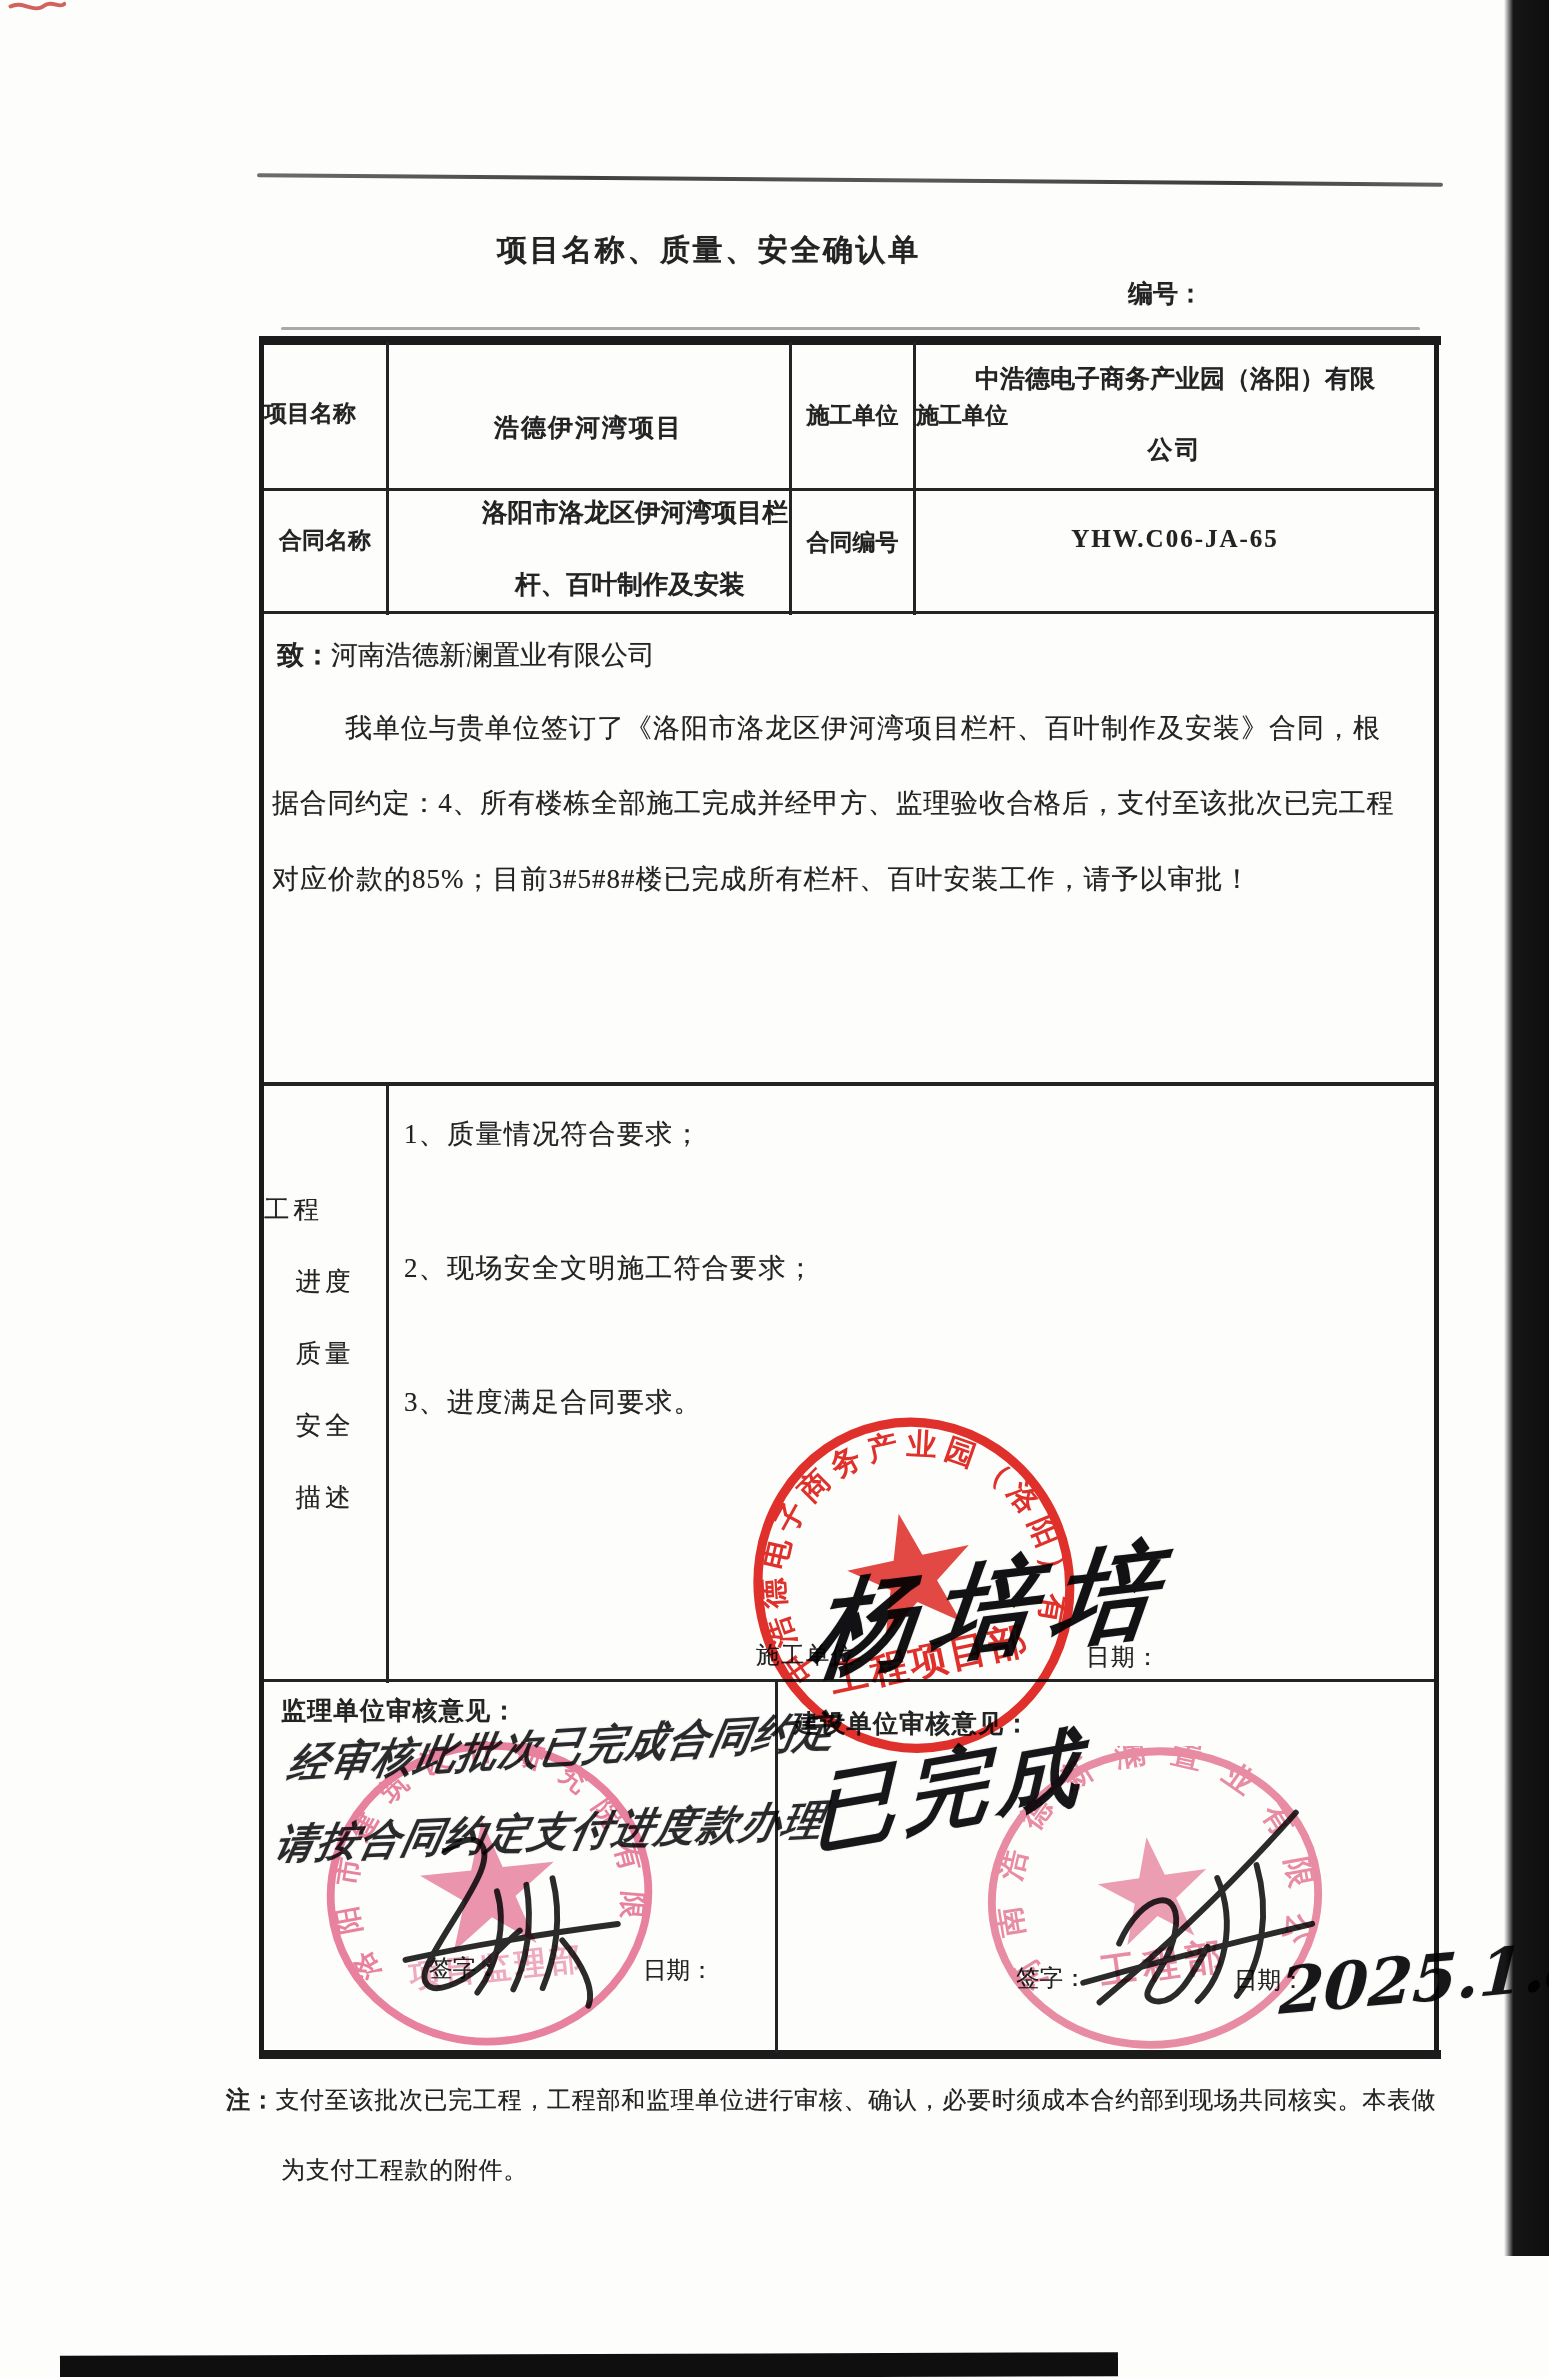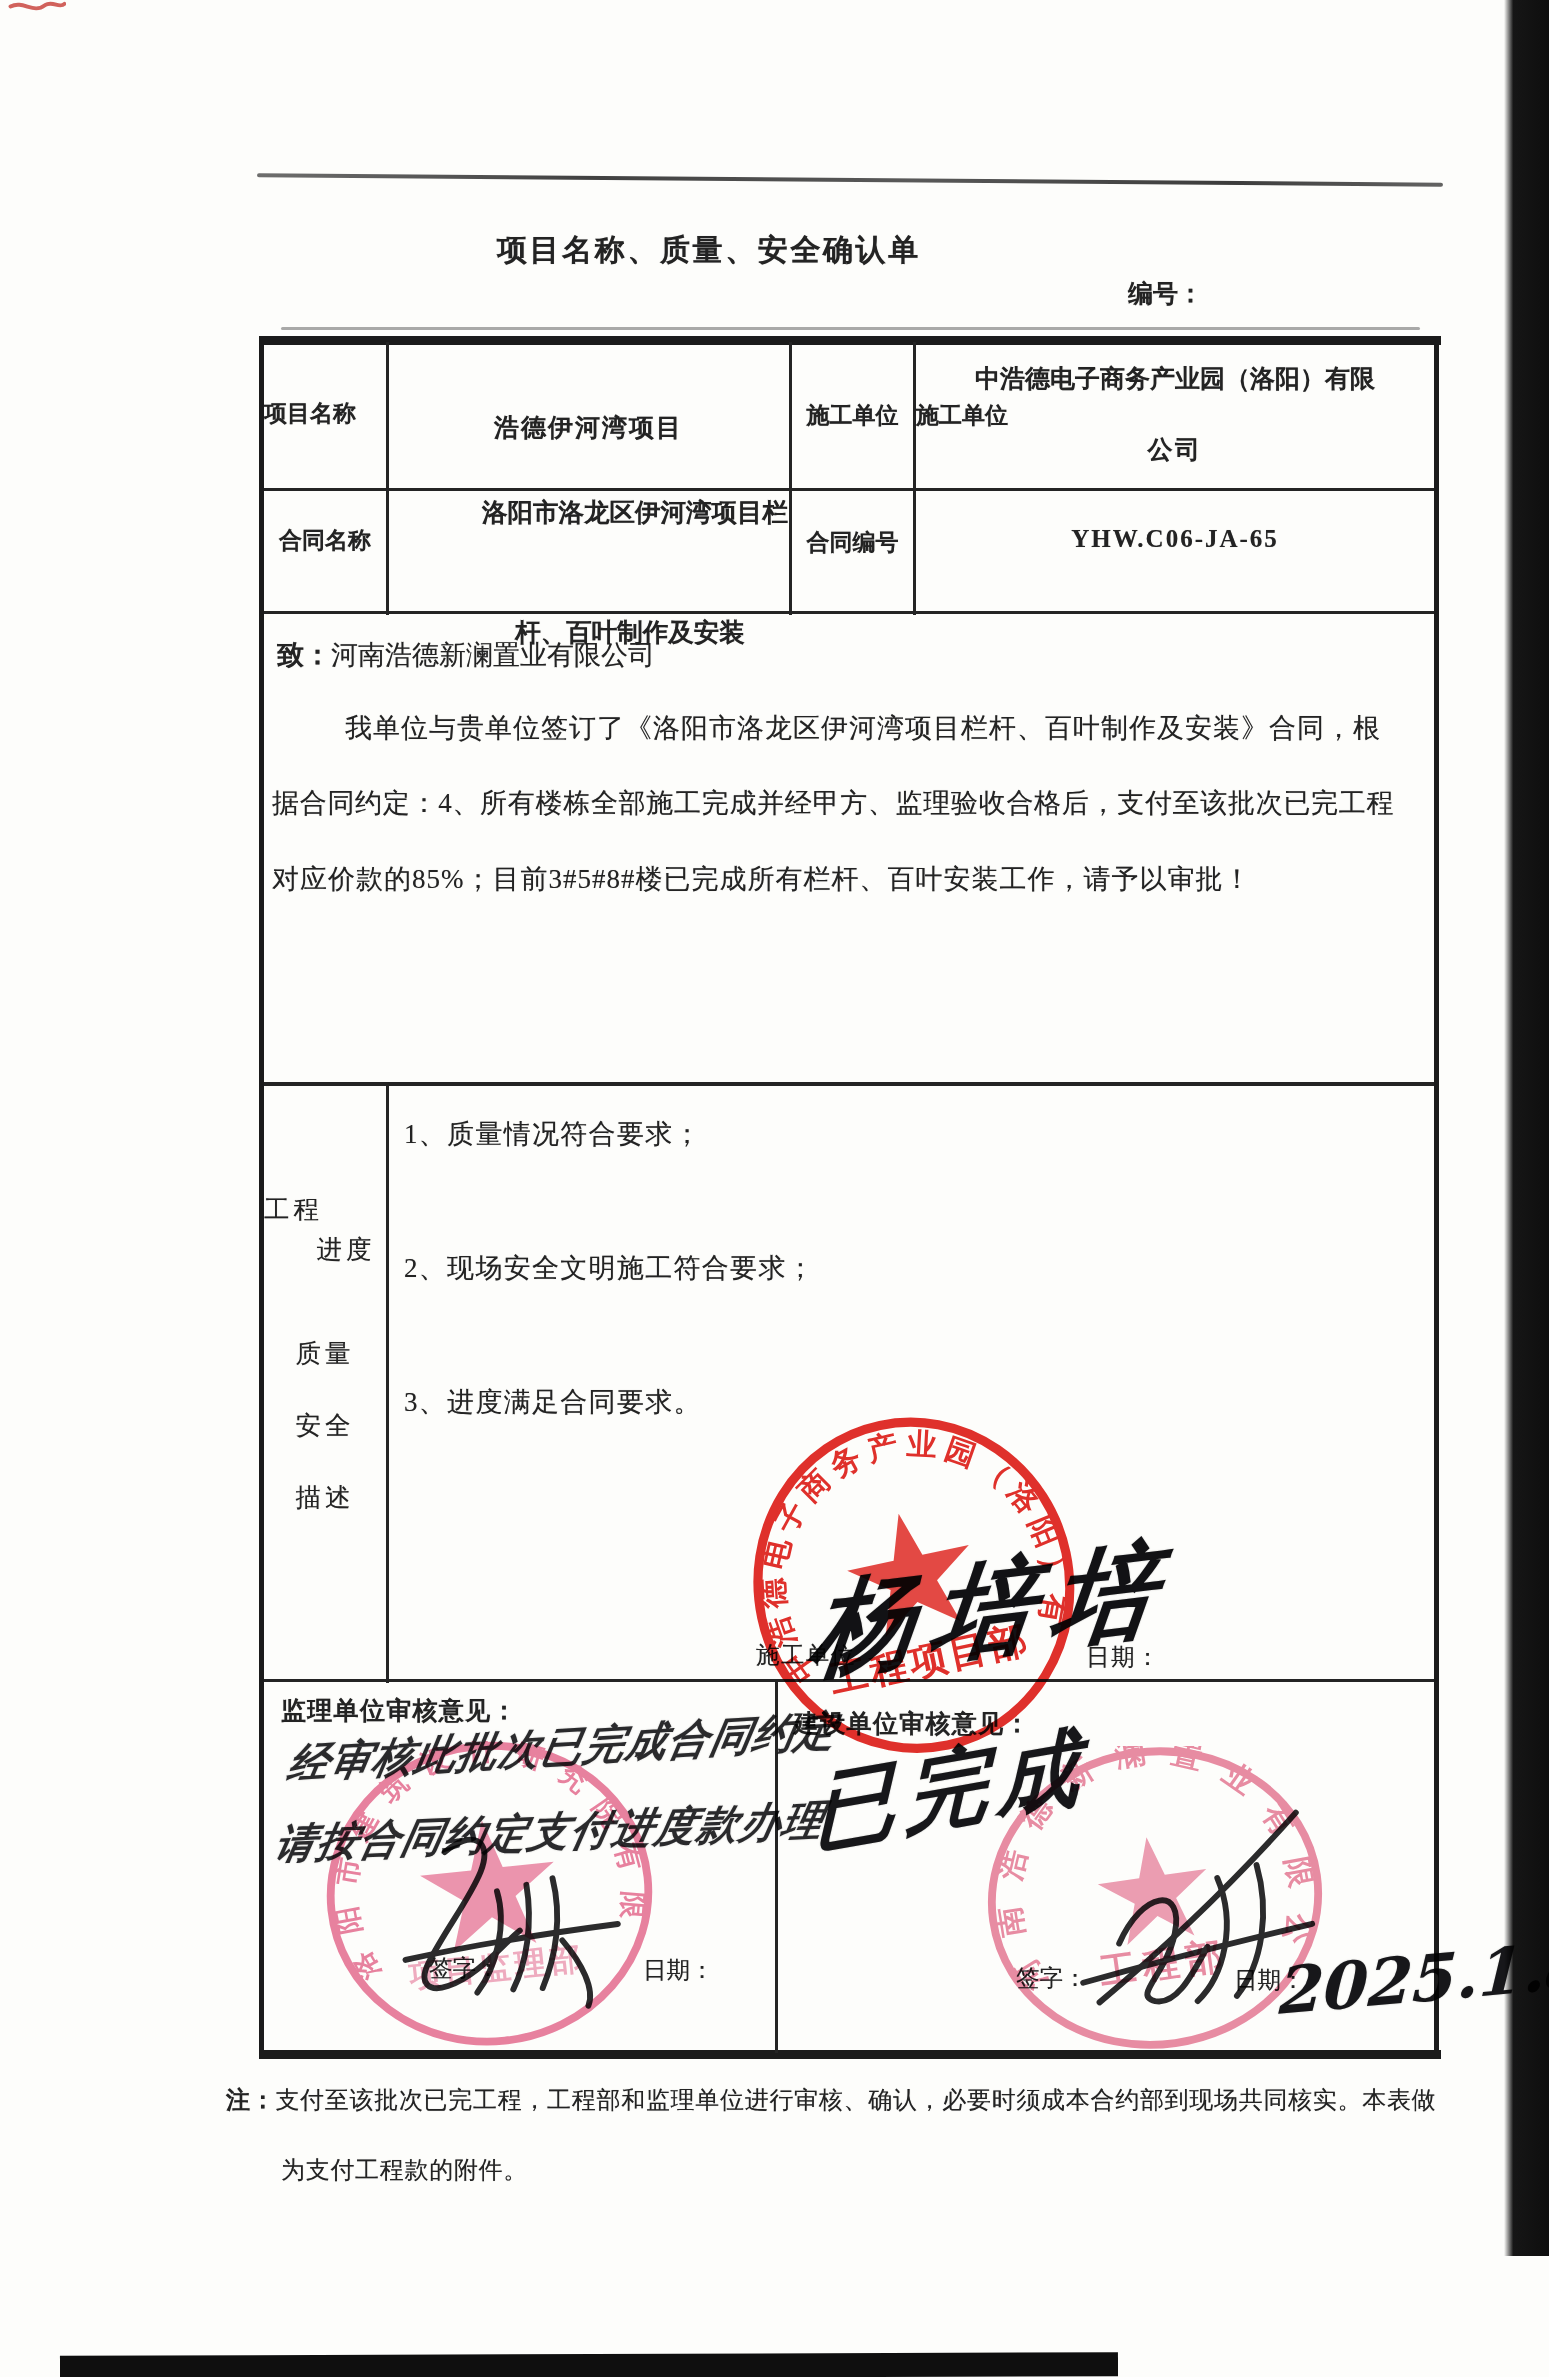--- a/index.html
+++ b/index.html
@@ -53,33 +53,33 @@
 
   <div class="abs print b" style="left:264px;top:398px;width:122px;font-size:23px;">项目名称</div>
   <div class="abs print b" style="left:389px;top:411px;width:399px;font-size:25px;letter-spacing:2px;text-align:center;">浩德伊河湾项目</div>
   <div class="abs print b" style="left:916px;top:400px;width:0;font-size:23px;">施工单位</div>
   <div class="abs print b" style="left:792px;top:400px;width:121px;font-size:23px;text-align:center;">施工单位</div>
   <div class="abs print b" style="left:916px;top:362px;width:518px;font-size:25px;text-align:center;">中浩德电子商务产业园（洛阳）有限</div>
   <div class="abs print b" style="left:916px;top:433px;width:518px;font-size:25px;letter-spacing:2.6px;text-align:center;">公司</div>
 
   <div class="abs print b" style="left:264px;top:525px;width:122px;font-size:23px;text-align:center;">合同名称</div>
   <div class="abs print b" style="left:389px;top:495px;width:399px;font-size:25.5px;text-align:right;">洛阳市洛龙区伊河湾项目栏</div>
-  <div class="abs print b" style="left:389px;top:567px;width:482px;font-size:25.5px;text-align:center;margin-top:48px;">杆、百叶制作及安装</div>
+  <div class="abs print b" style="left:389px;top:567px;width:482px;font-size:25.5px;text-align:center;">杆、百叶制作及安装</div>
   <div class="abs print b" style="left:792px;top:527px;width:121px;font-size:23px;text-align:center;">合同编号</div>
   <div class="abs print b" style="left:916px;top:525px;width:518px;font-size:25px;letter-spacing:2px;text-align:center;">YHW.C06-JA-65</div>
 
   <div class="abs print" style="left:277px;top:637px;font-size:27px;">
     <span class="b">致：</span><span>河南浩德新澜置业有限公司</span>
   </div>
   <div class="abs print" style="left:345px;top:710px;font-size:27px;letter-spacing:1px;">我单位与贵单位签订了《洛阳市洛龙区伊河湾项目栏杆、百叶制作及安装》合同，根</div>
   <div class="abs print" style="left:272px;top:785px;font-size:27px;letter-spacing:0.7px;">据合同约定：4、所有楼栋全部施工完成并经甲方、监理验收合格后，支付至该批次已完工程</div>
   <div class="abs print" style="left:272px;top:861px;font-size:27px;letter-spacing:1px;">对应价款的85%；目前3#5#8#楼已完成所有栏杆、百叶安装工作，请予以审批！</div>
 
   <div class="abs print" style="left:264px;top:1192px;width:122px;font-size:25.5px;letter-spacing:3.9px;text-align:left;">工程</div>
-  <div class="abs print" style="left:264px;top:1232px;width:122px;font-size:25.5px;letter-spacing:3.9px;text-align:center;padding-left:21px;">进度</div>
+  <div class="abs print" style="left:264px;top:1264px;width:122px;font-size:25.5px;letter-spacing:3.9px;text-align:center;">进度</div>
   <div class="abs print" style="left:264px;top:1336px;width:122px;font-size:25.5px;letter-spacing:3.9px;text-align:center;">质量</div>
   <div class="abs print" style="left:264px;top:1408px;width:122px;font-size:25.5px;letter-spacing:3.9px;text-align:center;">安全</div>
   <div class="abs print" style="left:264px;top:1480px;width:122px;font-size:25.5px;letter-spacing:3.9px;text-align:center;">描述</div>
 
   <div class="abs print" style="left:404px;top:1116px;font-size:27px;letter-spacing:1.3px;">1、质量情况符合要求；</div>
   <div class="abs print" style="left:404px;top:1250px;font-size:27px;letter-spacing:1.3px;">2、现场安全文明施工符合要求；</div>
   <div class="abs print" style="left:404px;top:1384px;font-size:27px;letter-spacing:1.3px;">3、进度满足合同要求。</div>
 
   <div class="abs print" style="left:756px;top:1639px;font-size:23.6px;letter-spacing:1.3px;">施工单位</div>
   <div class="abs print" style="left:1086px;top:1641px;font-size:23.6px;letter-spacing:1.3px;">日期：</div>

